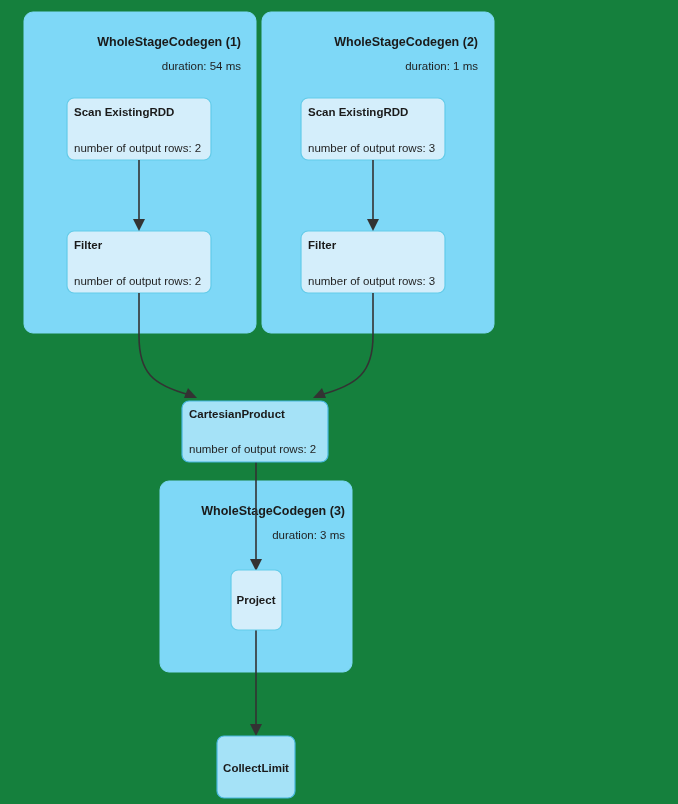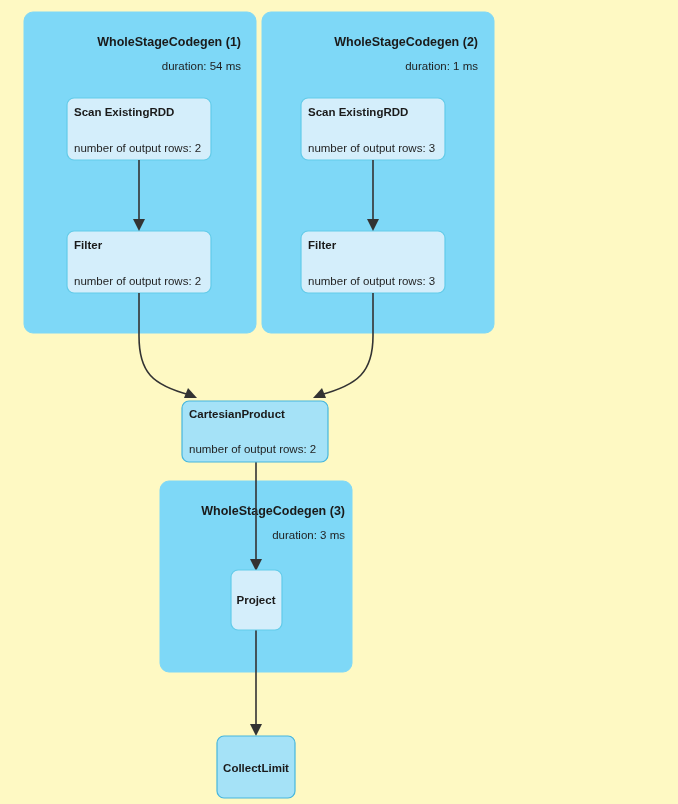--- a/index.html
+++ b/index.html
@@ -10,21 +10,21 @@
   body {
     width: 678px;
     height: 804px;
     font-family: "Liberation Sans", sans-serif;
     overflow: hidden;
   }
   #graph-root {
     position: relative;
     width: 678px;
     height: 804px;
-    background: #fef9c3;
+    background: #15803d;
   }
   svg.dag {
     position: absolute;
     top: 0;
     left: 0;
     width: 678px;
     height: 804px;
     display: block;
   }
   .stage-rect {

